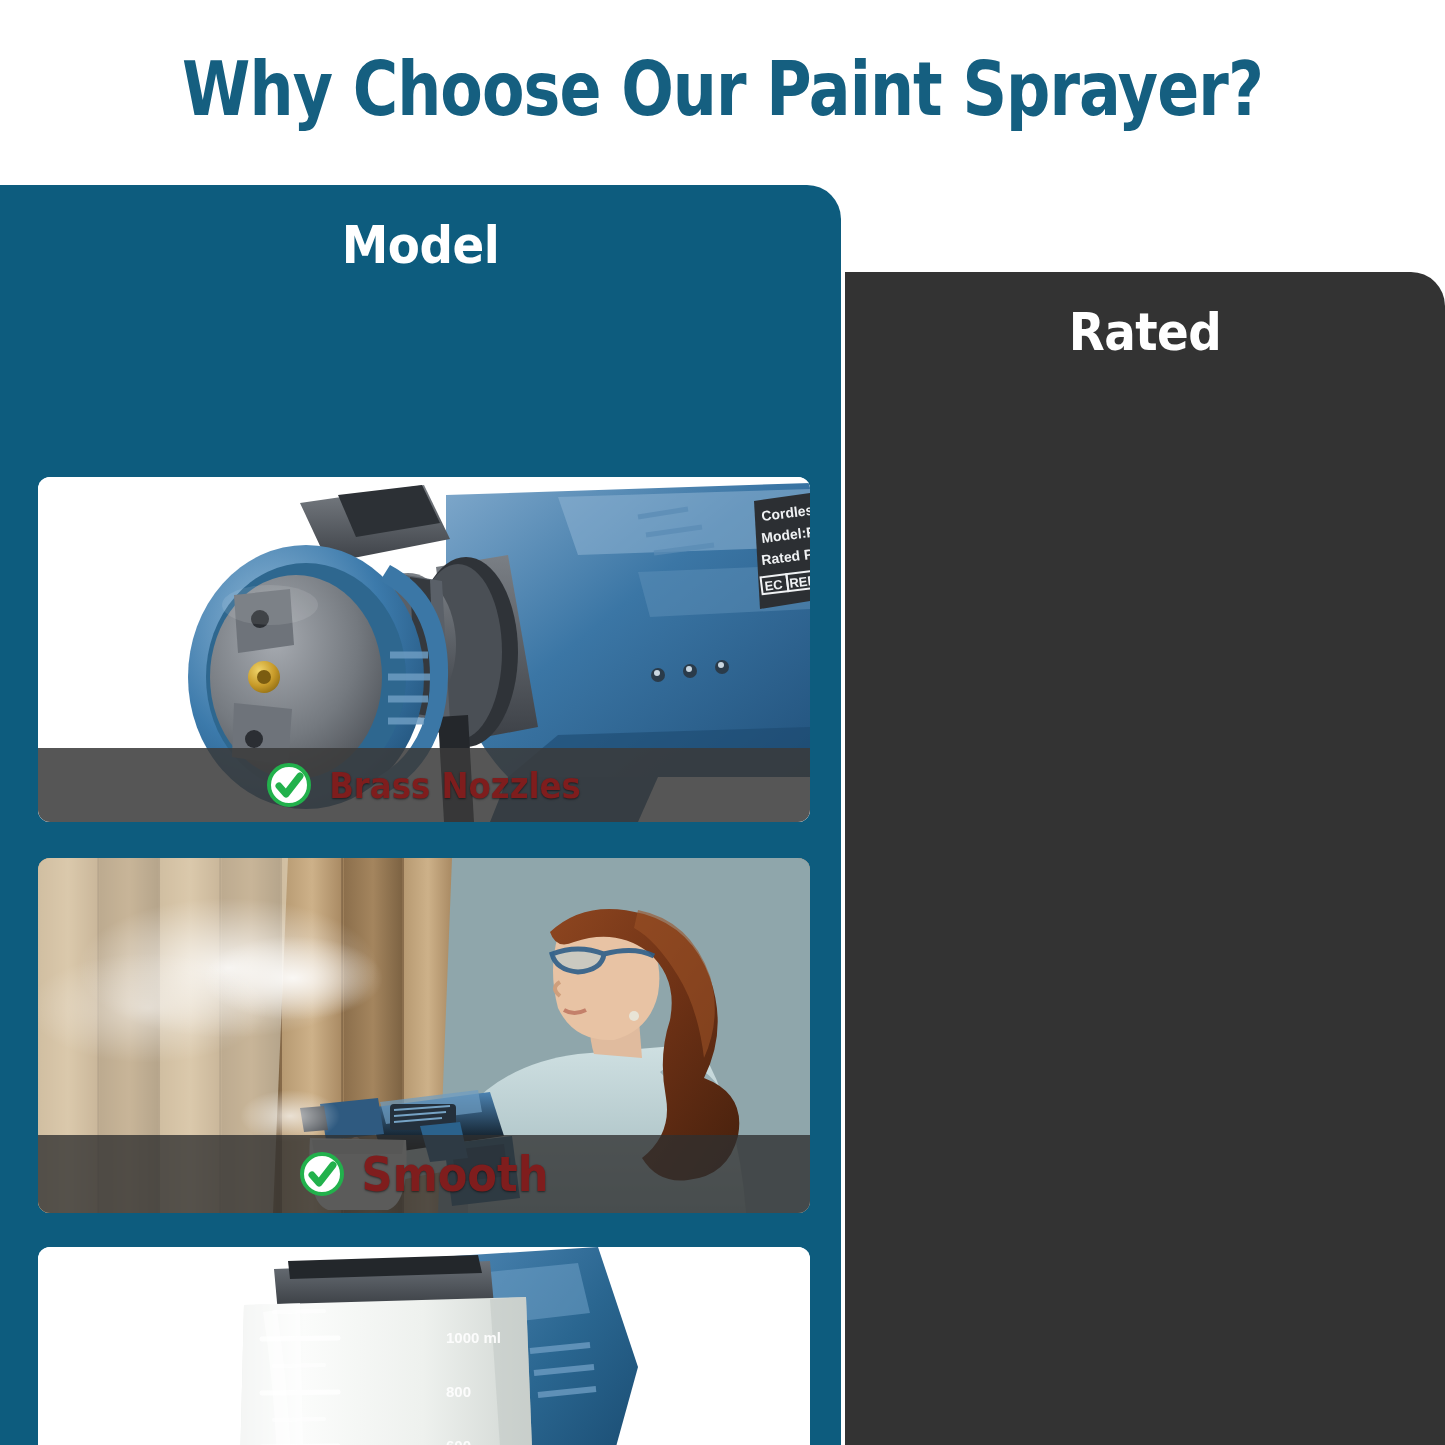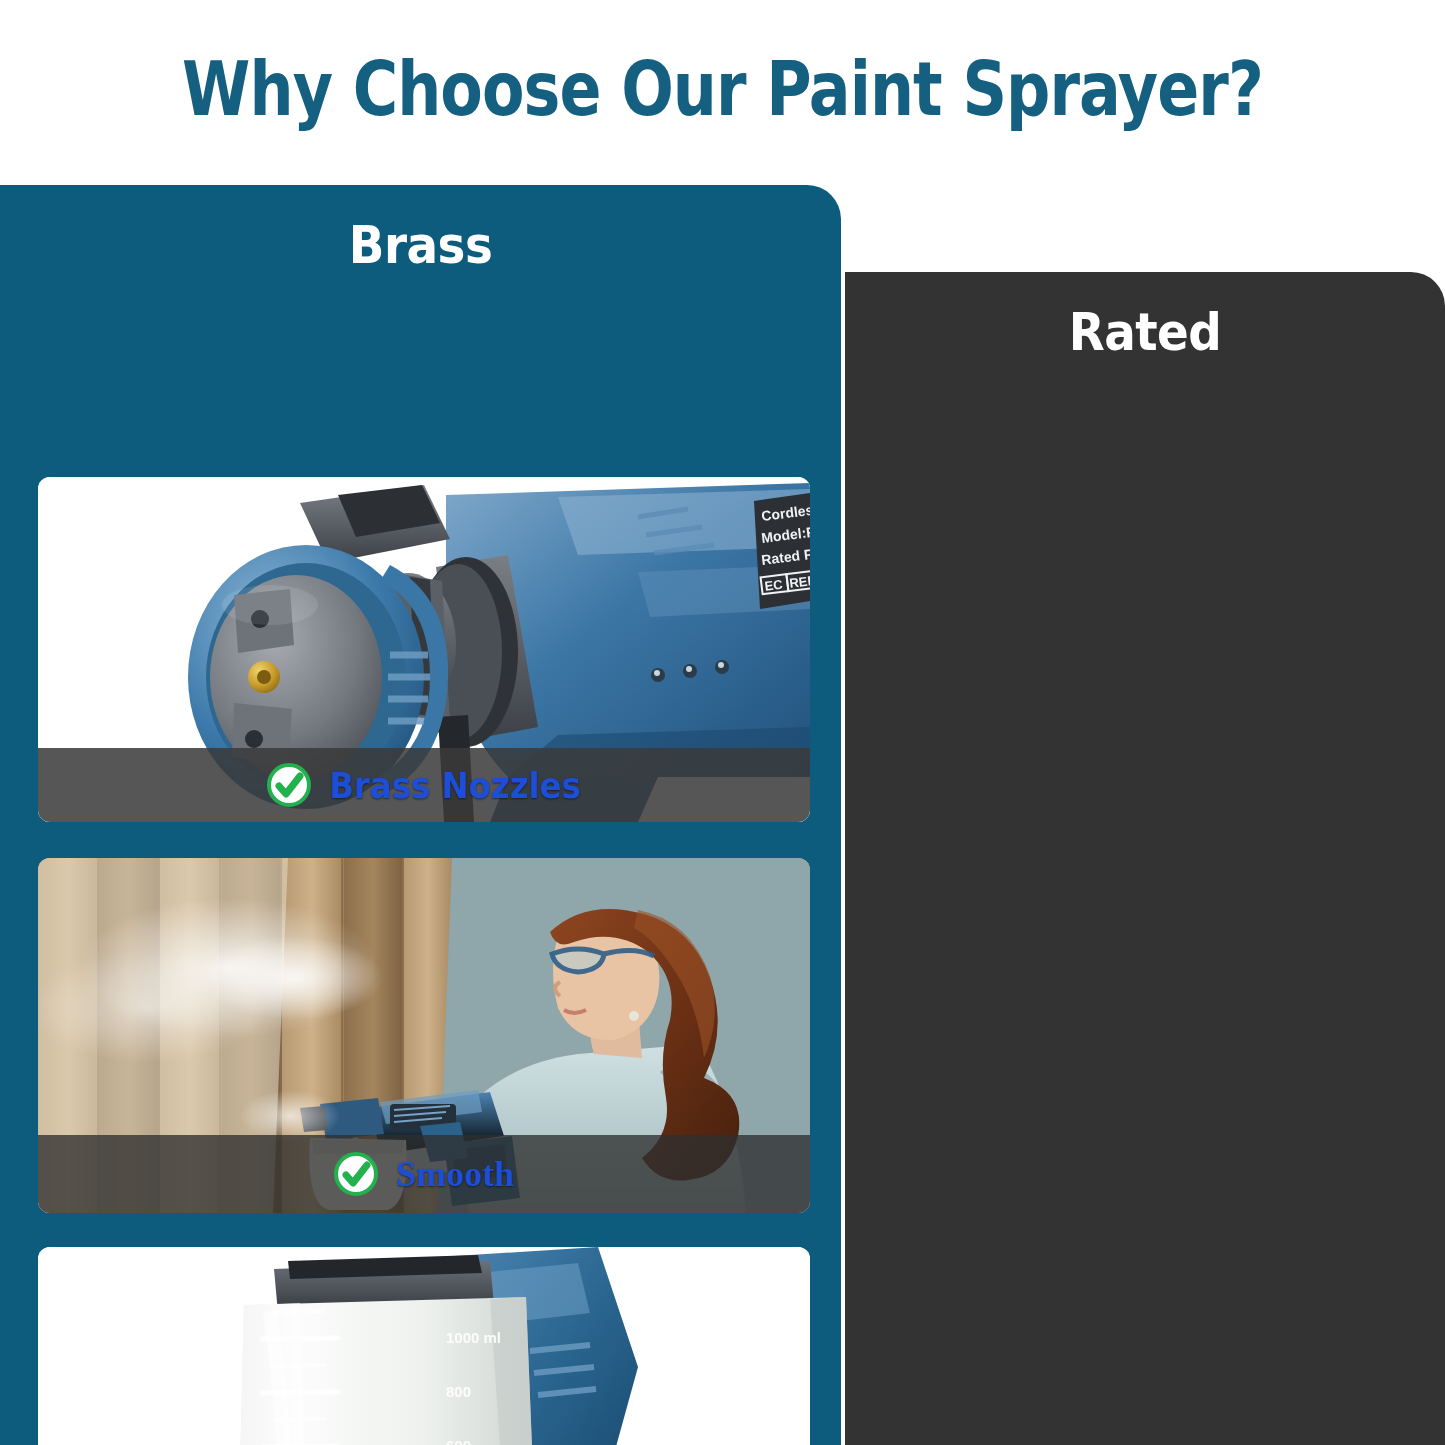--- a/index.html
+++ b/index.html
@@ -60,49 +60,49 @@
   }
   .card .media { position:absolute; inset:0; }
   .card-caption {
     position: absolute; left: 0; right: 0; bottom: 0;
     background: rgba(58,58,58,0.86);
     display: flex; align-items: center; justify-content: center;
     gap: 18px;
   }
   .card-caption.translucent { background: rgba(48,48,48,0.78); }
   .caption-text {
-    color: #1d4ed8;
+    color: #7f1d1d;
     font-family: "DejaVu Sans Condensed", "Liberation Sans Narrow", "Liberation Sans", sans-serif;
     font-weight: bold;
     white-space: nowrap;
     text-shadow: 0 1px 2px rgba(0,0,0,0.5);
   }
   .badge { flex: 0 0 auto; display:block; }
 
   
   #card-nozzle  { left: 38px;  top: 292px;  width: 772px;  height: 345px; }
   #card-smooth  { left: 38px;  top: 673px;  width: 772px;  height: 355px; }
   #card-capacity{ left: 38px;  top: 1062px; width: 772px;  height: 355px; }
   #card-nozzle  .card-caption { height: 74px; }
   #card-smooth  .card-caption { height: 78px; }
   #card-nozzle   .caption-text { font-size: 36px; }
-  #card-smooth   .caption-text { font-size: 36px; font-family: Liberation Serif, serif; }
+  #card-smooth   .caption-text { font-size: 48px; }
 
   
   .media svg { display:block; width:100%; height:100%; }
 </style>
 </head>
 <body>
 
 <div id="page">
 
   <div class="page-title">Why Choose Our Paint Sprayer?</div>
 
   <div class="panel" id="ours-panel">
-    <div class="panel-heading">Brass</div>
+    <div class="panel-heading">Model</div>
 
     <div class="card" id="card-nozzle">
       <div class="media">
         <svg viewBox="0 0 772 345" preserveAspectRatio="xMidYMid slice" aria-hidden="true">
           <defs>
             <linearGradient id="blueBody" x1="0" y1="0" x2="0" y2="1">
               <stop offset="0%" stop-color="#6f9dc4"></stop>
               <stop offset="35%" stop-color="#3f7aa8"></stop>
               <stop offset="70%" stop-color="#2b5f8c"></stop>
               <stop offset="100%" stop-color="#1d4straight"></stop>

